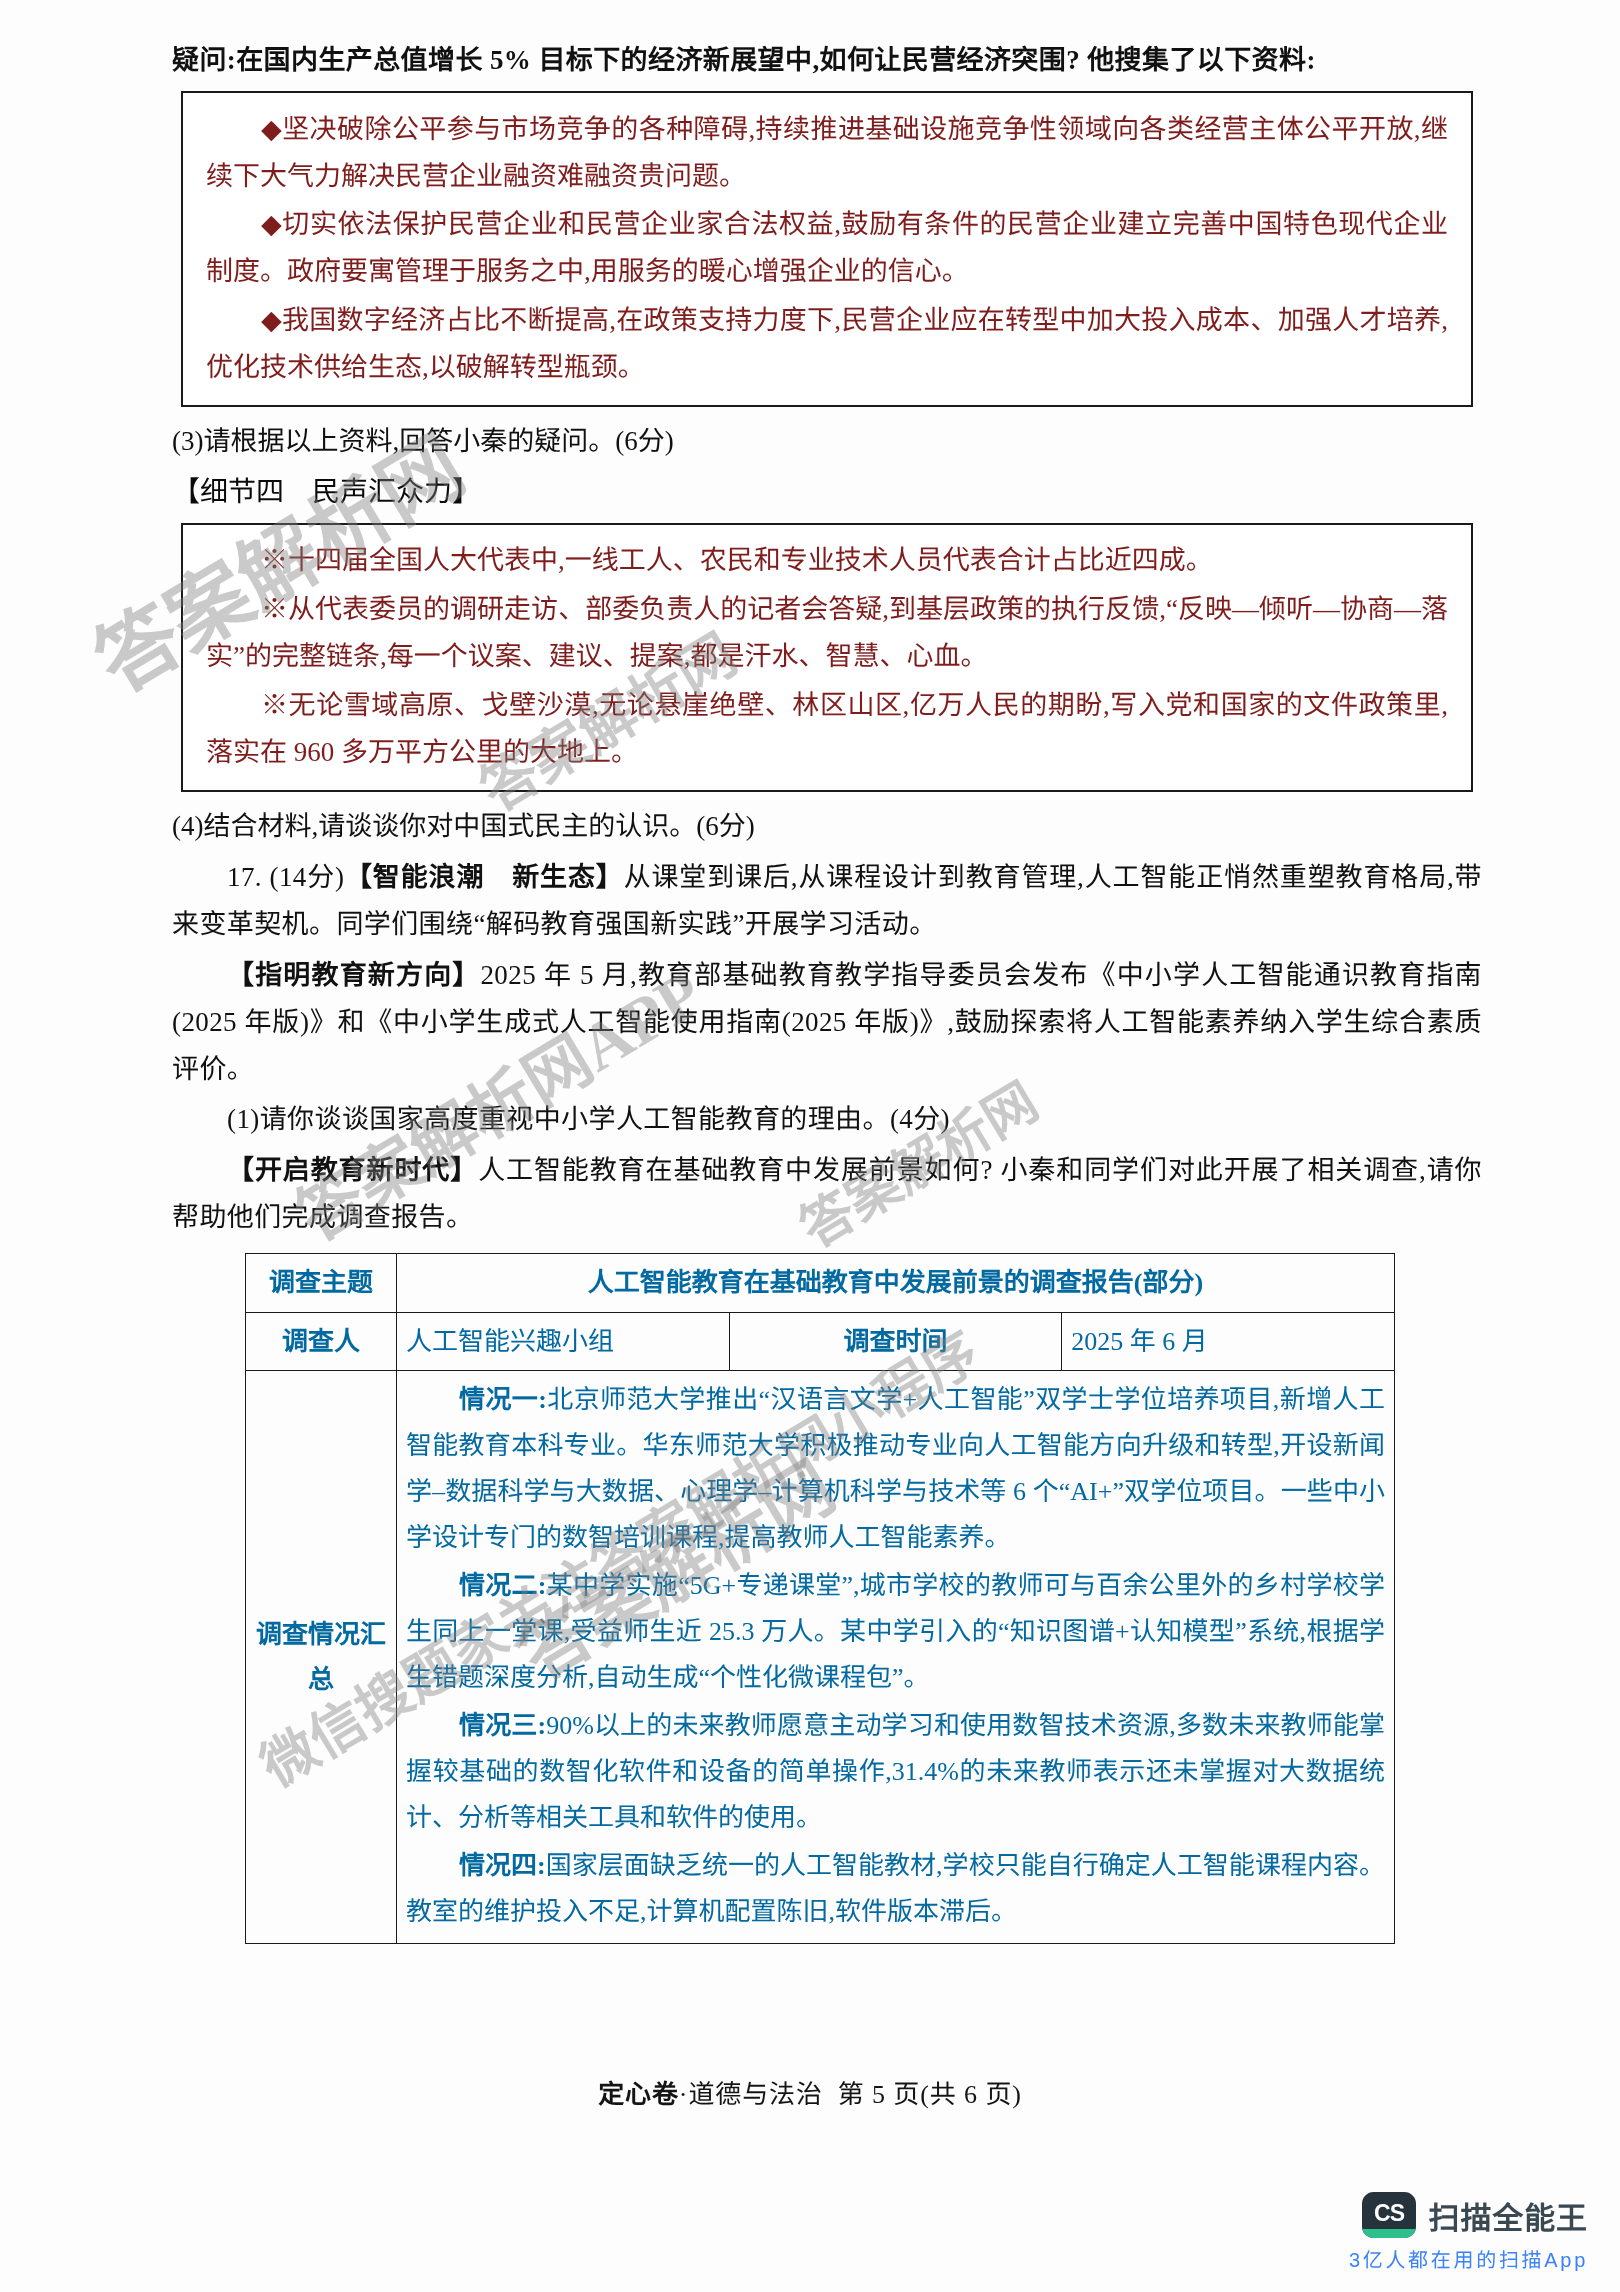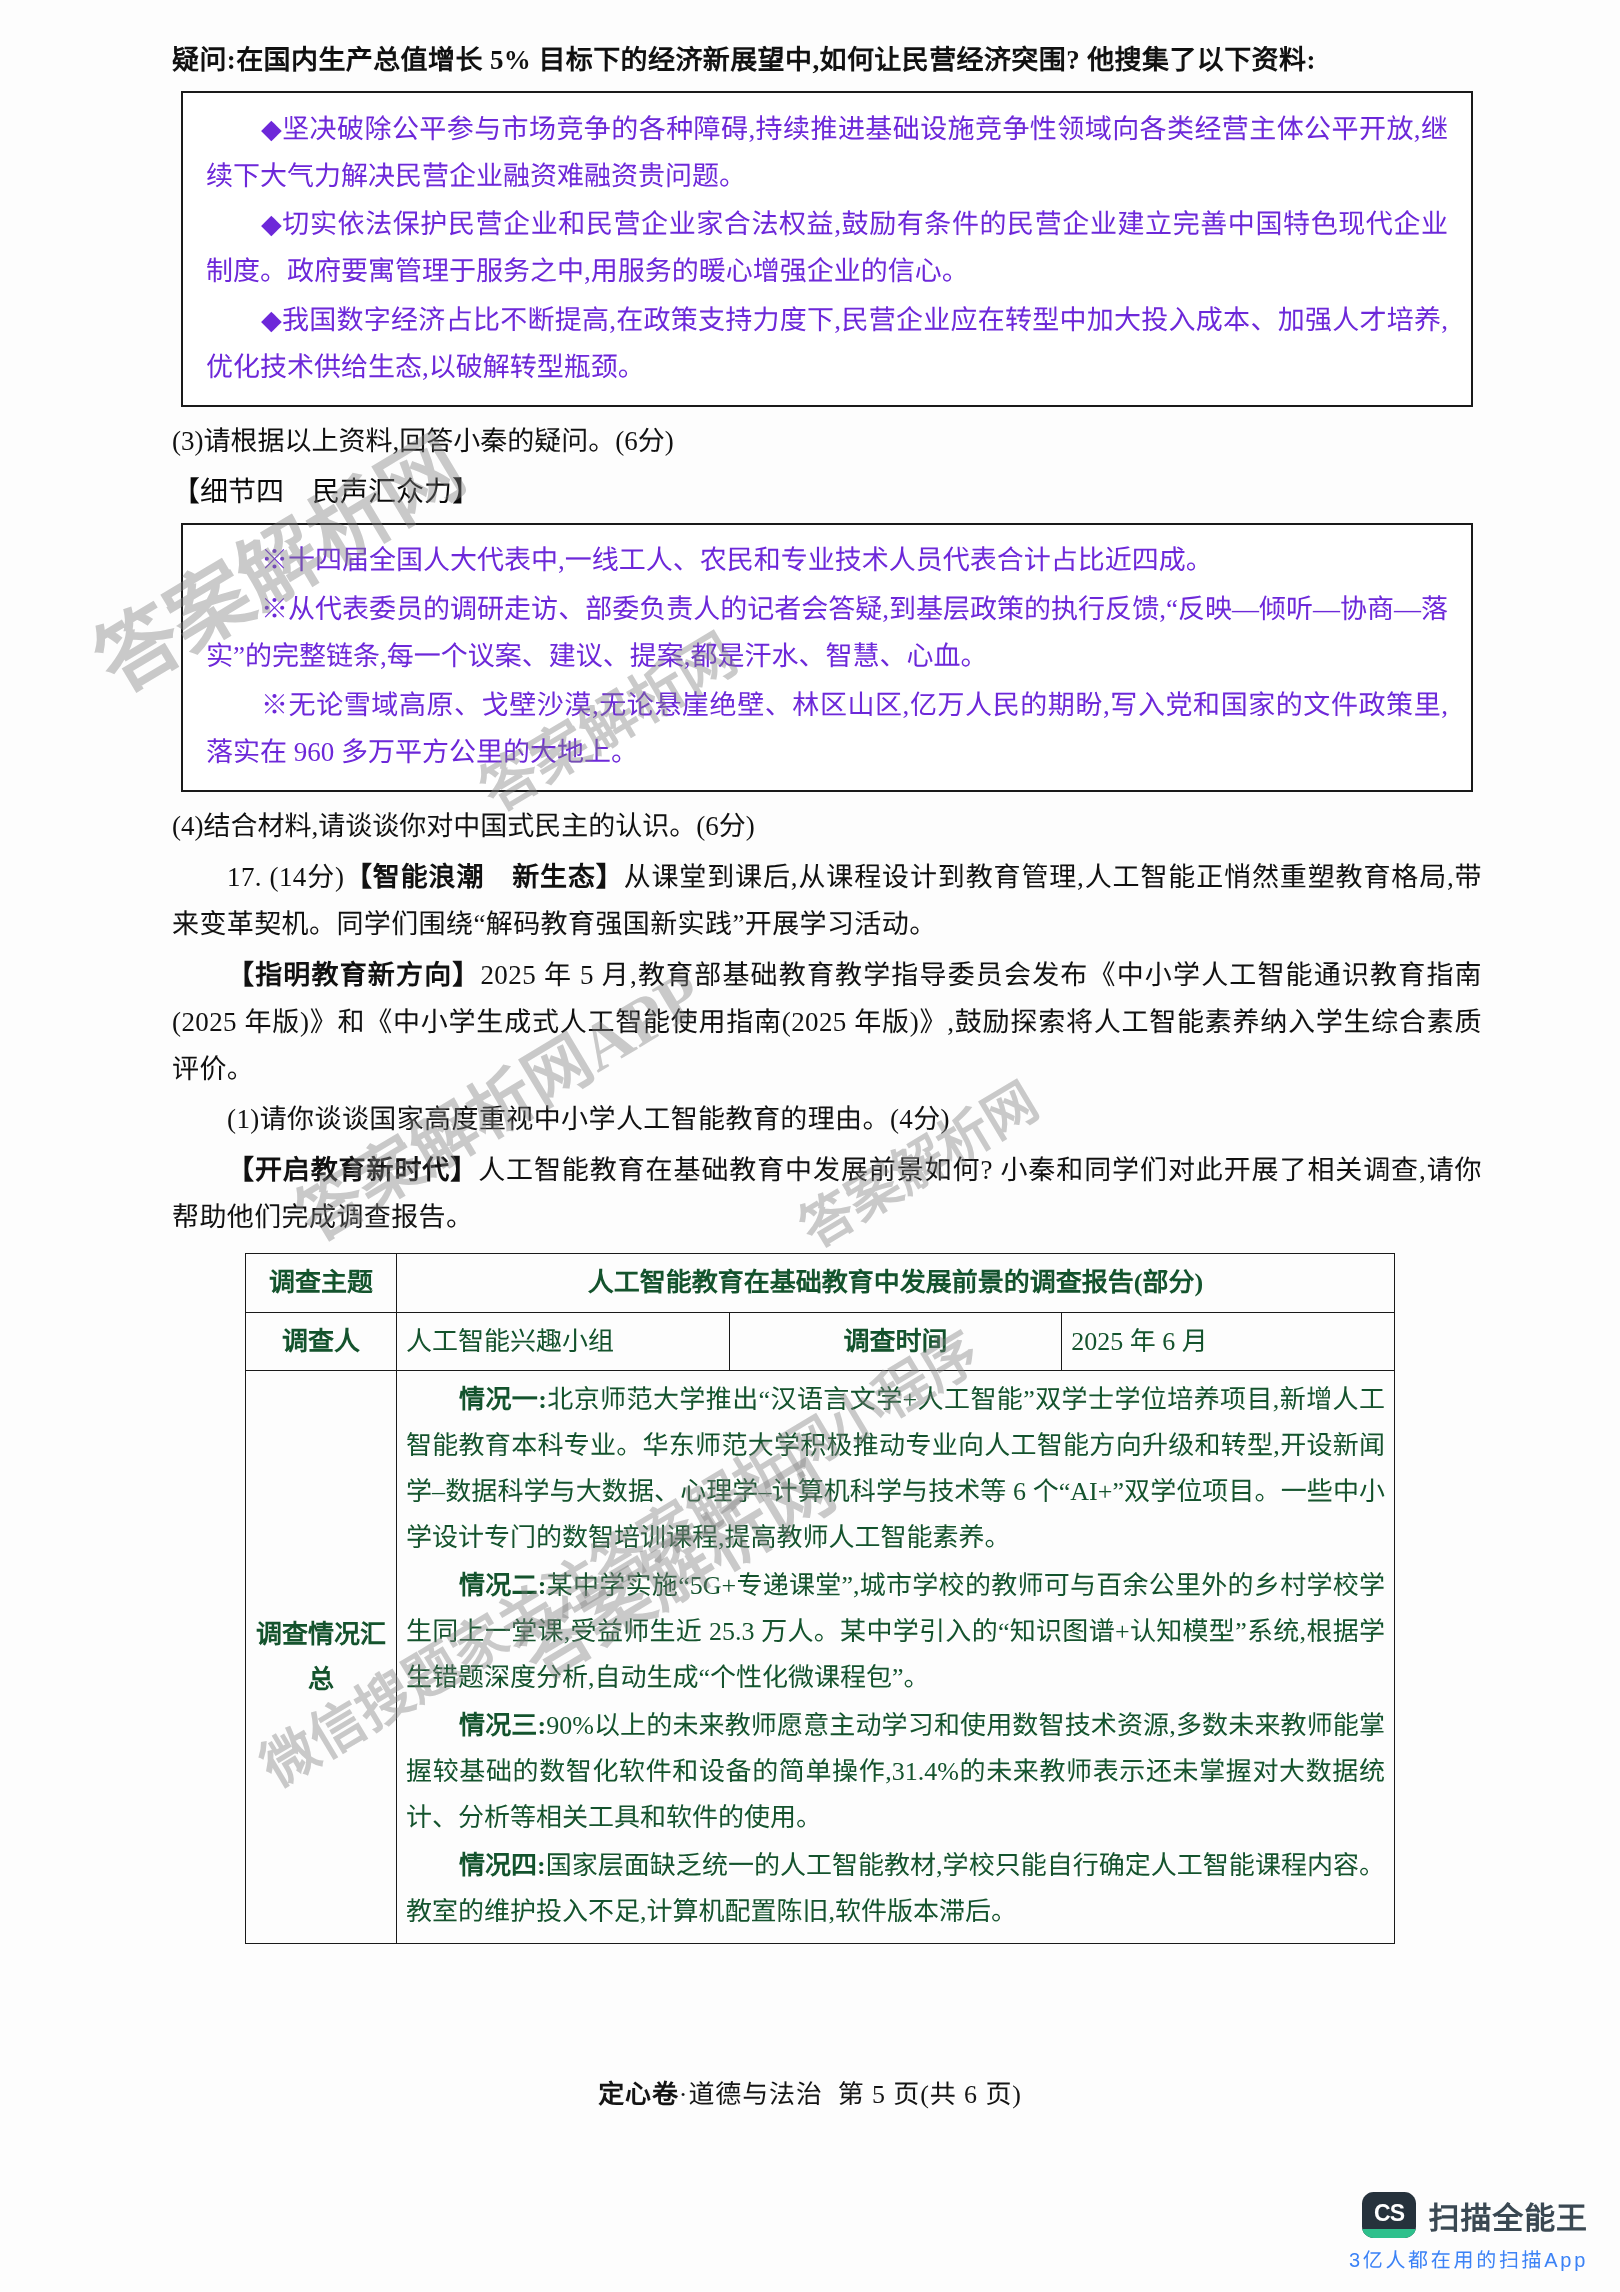--- a/index.html
+++ b/index.html
@@ -67,38 +67,38 @@
     width: 1292px;
     background: #fff;
   }
   .matbox .mline {
     font-size: 27px;
     line-height: 47px;
     text-align: justify;
     text-justify: inter-ideograph;
     text-indent: 55px;
     margin: 0;
-    color: #6d28d9;
+    color: #7f1d1d;
   }
   .matbox .mline + .mline { margin-top: 1.8px; }
 
   
   table.survey {
     border-collapse: collapse;
     margin: 12.5px 0 0 73px;
     width: 1150px;
     table-layout: fixed;
   }
   table.survey td {
     border: 1.8px solid #1a1a1a;
     padding: 6.2px 9px;
     font-size: 26px;
     line-height: 45px;
     vertical-align: middle;
-    color: #14532d;
+    color: #0369a1;
   }
   td.lbl {
     text-align: center;
     font-weight: bold;
     white-space: nowrap;
     width: 132px;
   }
   td.title-cell {
     text-align: center;
     font-weight: bold;

